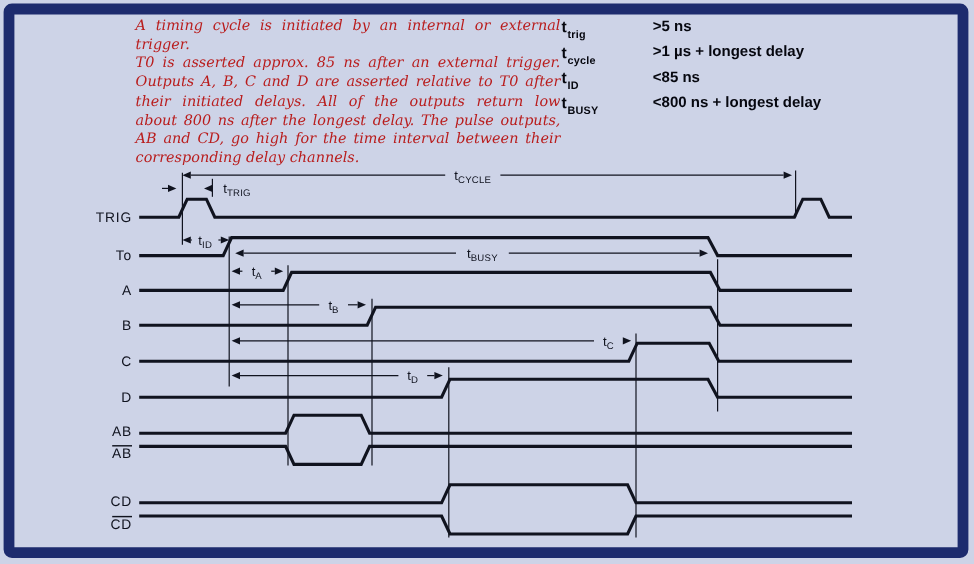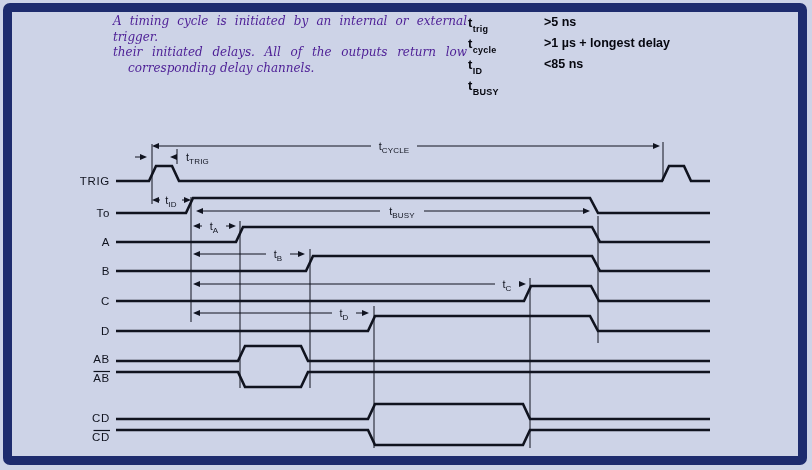--- a/index.html
+++ b/index.html
@@ -8,63 +8,68 @@
     background:#cdd3e7;
     font-family:"Liberation Sans",sans-serif;
   }
   .frame{
     position:absolute;left:3px;top:3px;right:5px;bottom:5px;
     border:9px solid #1d2b6e;border-radius:7px;background:#cdd3e7;
   }
   .desc{
     position:absolute;left:113px;top:14px;width:354px;
     font-family:"DejaVu Serif","Liberation Serif",serif;
-    font-style:italic;font-size:12px;line-height:15.7px;color:#4c1d95;
+    font-style:italic;font-size:12px;line-height:15.7px;color:#b91c1c;
   }
   .desc .dline{text-align:justify;text-align-last:justify;}
-  .desc .dline:last-child{text-align-last:left;margin-left:15px;}
+  .desc .dline:last-child{text-align-last:left;}
   .params{
     position:absolute;left:468px;top:15px;color:#06070f;
     font-family:"Liberation Sans",sans-serif;font-weight:bold;font-size:13px;
   }
   .p-row{display:flex;line-height:15.5px;}
   .p-name{width:76px;}
   .p-name sub{font-size:9px;position:relative;top:1px;left:.5px;letter-spacing:.2px;}
   .p-val{white-space:nowrap;font-size:12.5px;}
   svg#diagram{position:absolute;left:0;top:0;}
   .sig-label{font:11.5px "Liberation Sans",sans-serif;letter-spacing:.7px;fill:#10131f;}
   .dim-label{font:11px "Liberation Sans",sans-serif;fill:#10131f;}
   .dim-sub{font-size:8px;letter-spacing:.2px;}
 </style>
 </head>
 <body>
 
 <div class="frame"></div>
 
 <div class="desc">
     <div class="dline">A timing cycle is initiated by an internal or external trigger.</div>
+    <div class="dline">T0 is asserted approx. 85 ns after an external trigger.</div>
+    <div class="dline">Outputs A, B, C and D are asserted relative to T0 after</div>
     <div class="dline">their initiated delays. All of the outputs return low</div>
+    <div class="dline">about 800 ns after the longest delay. The pulse outputs,</div>
+    <div class="dline">AB and CD, go high for the time interval between their</div>
     <div class="dline">corresponding delay channels.</div>
   </div>
 
 <div class="params">
     <div class="p-row">
       <span class="p-name">t<sub>trig</sub></span>
       <span class="p-val">&gt;5 ns</span>
     </div>
     <div class="p-row">
       <span class="p-name">t<sub>cycle</sub></span>
       <span class="p-val">&gt;1 µs + longest delay</span>
     </div>
     <div class="p-row">
       <span class="p-name">t<sub>ID</sub></span>
       <span class="p-val">&lt;85 ns</span>
     </div>
     <div class="p-row">
       <span class="p-name">t<sub>BUSY</sub></span>
+      <span class="p-val">&lt;800 ns + longest delay</span>
     </div>
     <div class="p-row">
     </div>
   </div>
 
 <svg id="diagram" width="812" height="470" viewBox="0 0 812 470">
     <line x1="152" y1="144" x2="152" y2="204" stroke="#10131f" stroke-width="1"></line>
     <line x1="191" y1="197" x2="191" y2="322" stroke="#10131f" stroke-width="1"></line>
     <line x1="240" y1="221" x2="240" y2="388" stroke="#10131f" stroke-width="1"></line>
     <line x1="310" y1="249" x2="310" y2="388" stroke="#10131f" stroke-width="1"></line>

